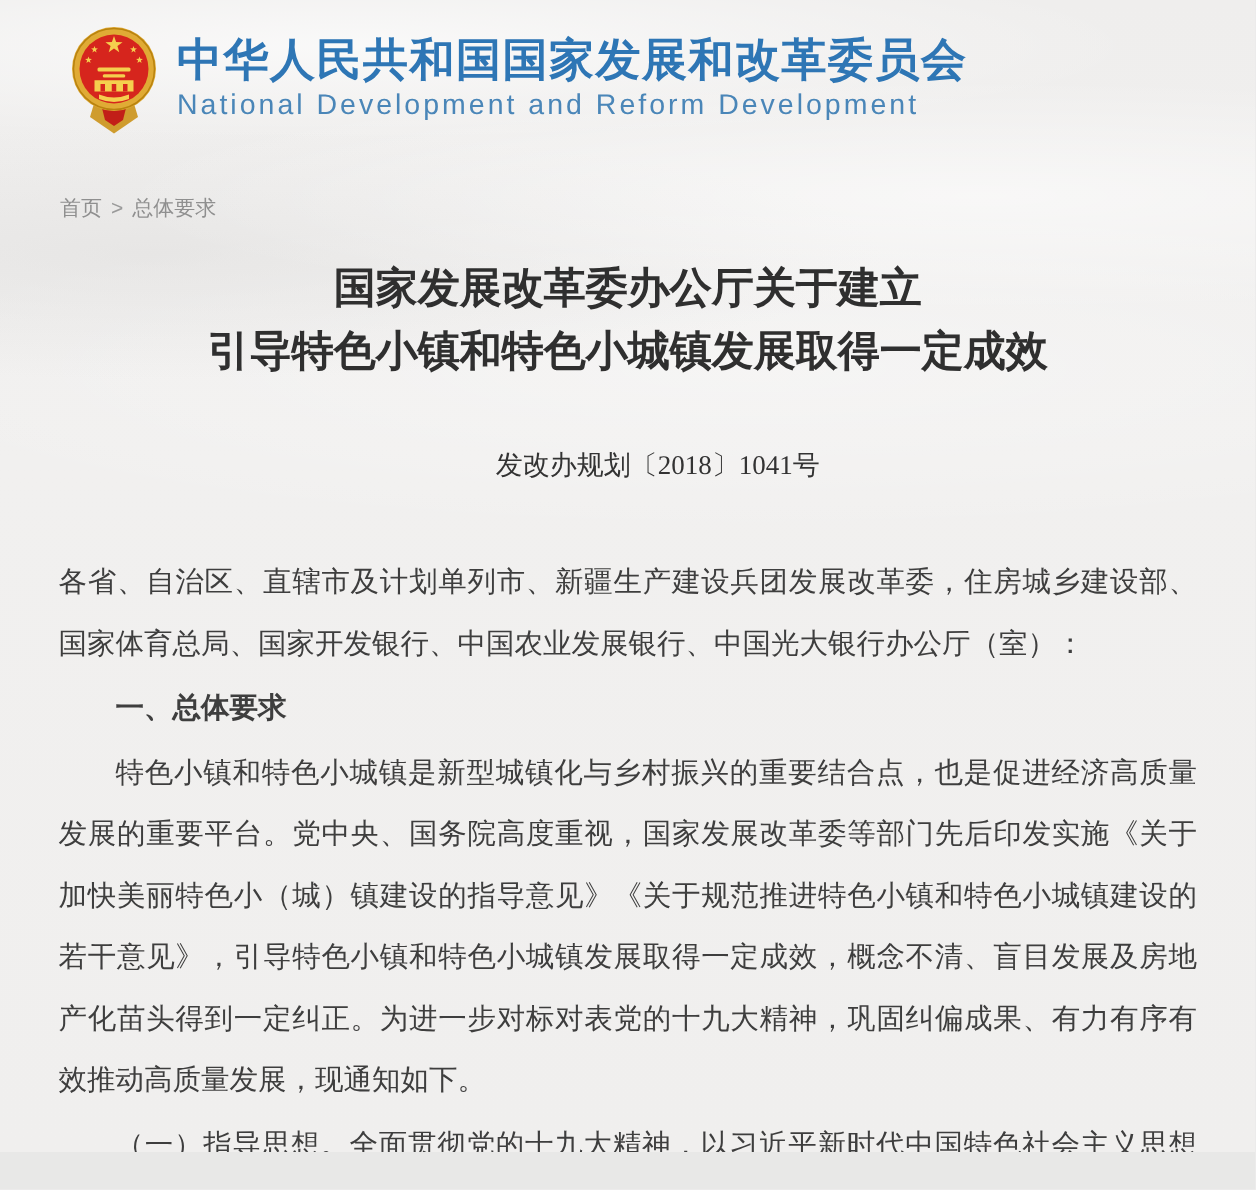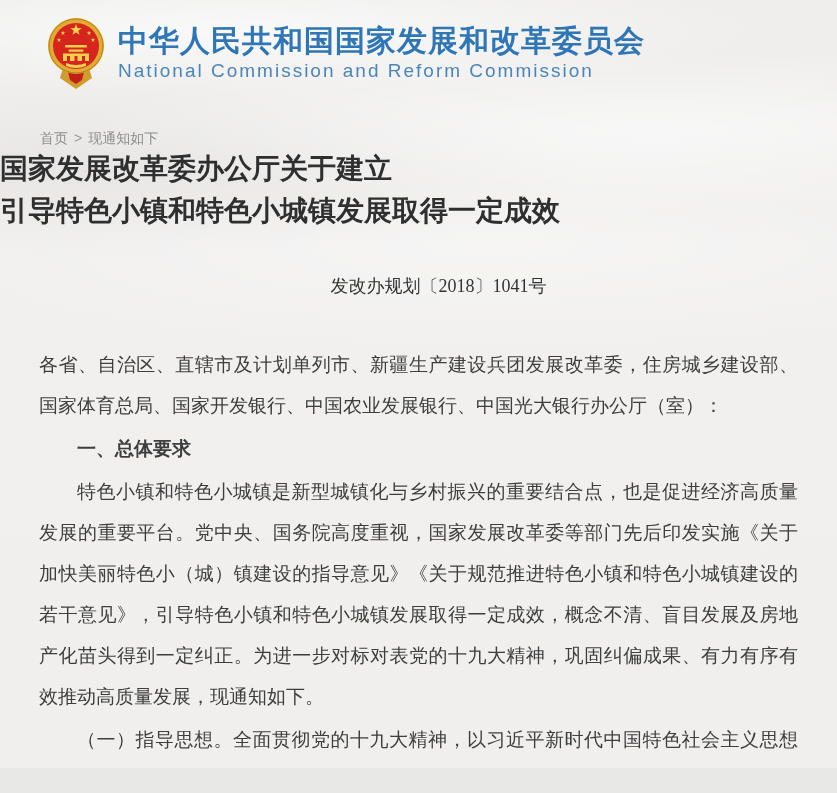--- a/index.html
+++ b/index.html
@@ -51,21 +51,22 @@
   .breadcrumb a {
     color: #8f8f8f;
     text-decoration: none;
     cursor: pointer;
     text-align: center;
   }
   .crumb-sep { margin: 0 6px; color: #9a9a9a; }
 
   
   .article-title {
-    text-align: left;
+    margin-top: 24px;
+    text-align: center;
     font-family: "Liberation Serif", "DejaVu Serif", serif;
     font-size: 28px;
     font-weight: 700;
     color: #2f2f2f;
     line-height: 42px;
   }
   .doc-number {
     margin-top: 42px;
     text-align: center;
     font-family: "Liberation Serif", "DejaVu Serif", serif;
@@ -116,26 +117,26 @@
         <rect x="17" y="39.5" width="26" height="7.5" fill="#f5cf4e"></rect>
         <rect x="21" y="42" width="3" height="5" fill="#d6251d"></rect>
         <rect x="28.5" y="42" width="3" height="5" fill="#d6251d"></rect>
         <rect x="36" y="42" width="3" height="5" fill="#d6251d"></rect>
 
         <path d="M20 49 Q30 53 40 49 L40 52 Q30 56 20 52 Z" fill="#f5cf4e"></path>
       </svg>
     </div>
     <div class="header-titles">
       <div class="header-cn">中华人民共和国国家发展和改革委员会</div>
-      <div class="header-en">National Commission and Reform Commission</div>
+      <div class="header-en">National Development and Reform Development</div>
     </div>
   </div>
 
   <div class="breadcrumb">
-    <a>首页</a><span class="crumb-sep">&gt;</span><a>现通知如下</a>
+    <a>首页</a><span class="crumb-sep">&gt;</span><a>总体要求</a>
   </div>
 
   <h1 class="article-title">
     <div>国家发展改革委办公厅关于建立</div>
     <div>引导特色小镇和特色小城镇发展取得一定成效</div>
   </h1>
 
   <div class="doc-number">发改办规划〔2018〕1041号</div>
 
   <div class="article-body">

